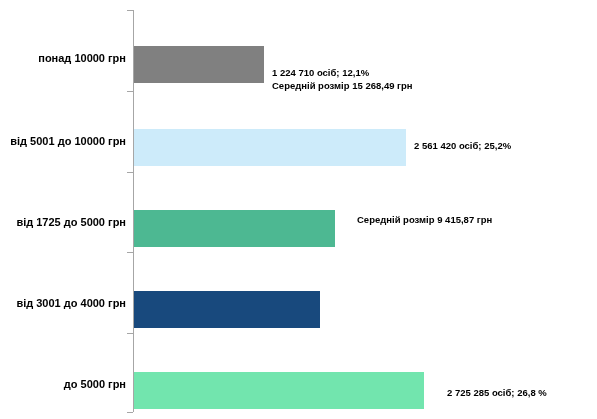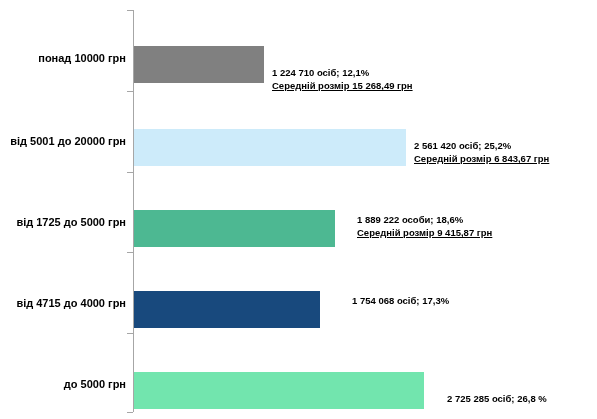--- a/index.html
+++ b/index.html
@@ -73,21 +73,20 @@
   .bar-value-label {
     position: absolute;
     font-size: 9.5px;
     line-height: 13px;
     color: #000000;
     white-space: nowrap;
     font-weight: bold;
   }
   .bar-value-label .line2 {
     display: block;
-    text-decoration: underline;
   }
 </style>
 </head>
 <body>
 
 <div id="chart-root">
 
   <div class="plot-area">
 
     <div class="bar-row" style="top:46px;">
@@ -96,56 +95,53 @@
       </div>
       <div class="bar" style="top:0px;width:130px;background:#808080;"></div>
       <div class="bar-value-label" style="left:272px;top:20px;">
         <span>1 224 710 осіб;  12,1%</span>
         <span class="line2">Середній розмір 15 268,49 грн</span>
       </div>
     </div>
 
     <div class="bar-row" style="top:129px;">
       <div class="cat-label-wrap" style="top:6px;">
-        <div class="cat-label">від 5001 до 20000 грн</div>
+        <div class="cat-label">від 5001 до 10000 грн</div>
       </div>
       <div class="bar" style="top:0px;width:272px;background:#CDEBFA;"></div>
       <div class="bar-value-label" style="left:414px;top:10px;">
         <span>2 561 420 осіб; 25,2%</span>
-        <span class="line2">Середній розмір 6 843,67 грн</span>
       </div>
     </div>
 
     <div class="bar-row" style="top:210px;">
       <div class="cat-label-wrap" style="top:6px;">
         <div class="cat-label">від 1725 до 5000 грн</div>
       </div>
       <div class="bar" style="top:0px;width:201px;background:#4DB892;"></div>
       <div class="bar-value-label" style="left:357px;top:3px;">
-        <span>1 889 222 особи; 18,6%</span>
         <span class="line2">Середній розмір 9 415,87 грн</span>
       </div>
     </div>
 
     <div class="bar-row" style="top:291px;">
       <div class="cat-label-wrap" style="top:6px;">
-        <div class="cat-label">від 4715 до 4000 грн</div>
+        <div class="cat-label">від 3001 до 4000 грн</div>
       </div>
       <div class="bar" style="top:0px;width:186px;background:#18497D;"></div>
       <div class="bar-value-label" style="left:352px;top:3px;">
-        <span>1 754 068 осіб; 17,3%</span>
       </div>
     </div>
 
     <div class="bar-row" style="top:372px;">
       <div class="cat-label-wrap" style="top:6px;">
         <div class="cat-label">до 5000 грн</div>
       </div>
       <div class="bar" style="top:0px;width:290px;background:#72E5AE;"></div>
-      <div class="bar-value-label" style="left:447px;top:20px;">
+      <div class="bar-value-label" style="left:447px;top:14px;">
         <span>2 725 285 осіб; 26,8 %</span>
       </div>
     </div>
 
   </div>
 
   <div class="axis-line"></div>
   <div class="axis-tick" style="top:10px;"></div>
   <div class="axis-tick" style="top:91px;"></div>
   <div class="axis-tick" style="top:172px;"></div>

